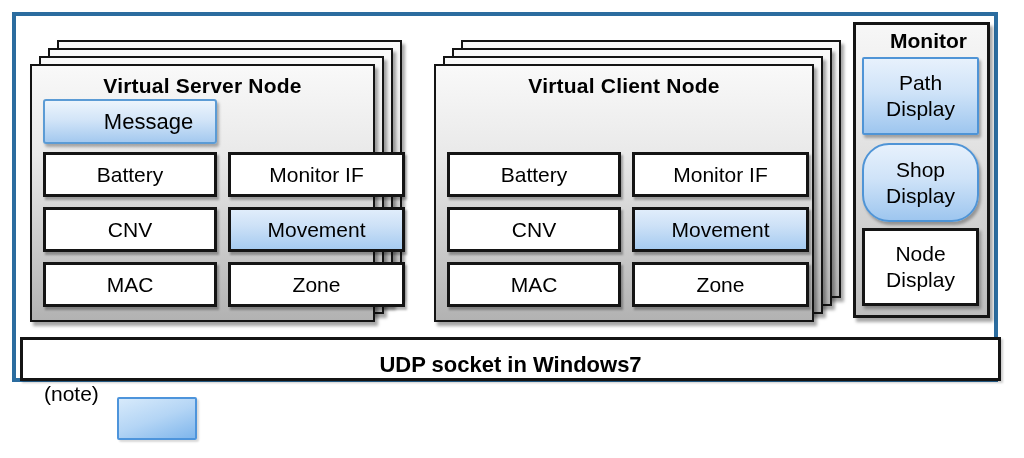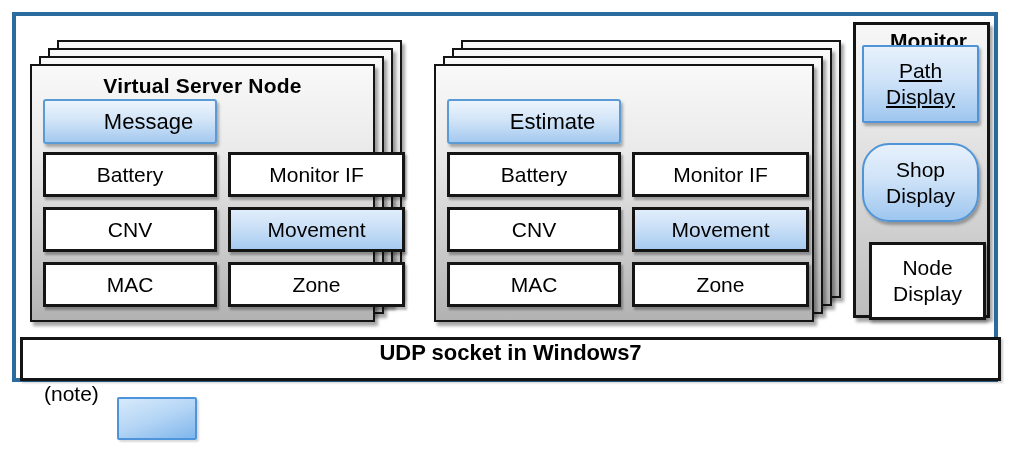--- a/index.html
+++ b/index.html
@@ -50,28 +50,28 @@
   .monitor-title{position:absolute;left:7px;top:4px;width:100%;text-align:center;
         font-size:21px;font-weight:700;}
   .mbox{position:absolute;left:6px;width:117px;height:78px;box-sizing:border-box;
         display:flex;flex-direction:column;align-items:center;justify-content:center;
         font-size:21px;line-height:26px;text-align:center;
         box-shadow:2px 3px 3px rgba(0,0,0,0.3);}
   .mbox.blue{border:2px solid #4F94D6;
         background:linear-gradient(180deg,#e7f1fc 0%,#cfe3f8 45%,#9ec6ef 100%);
         border-radius:2px;}
   .mbox.white{border:3px solid #141414;background:#ffffff;}
-  .mbox.b1{top:20px;text-decoration:underline;}
+  .mbox.b1{top:32px;}
   .mbox.b2{top:118px;height:79px;border-radius:27px;}
-  .mbox.b3{top:217px;margin-left:7px;}
+  .mbox.b3{top:203px;}
 
   
   .udp-bar{position:absolute;left:20px;top:337px;width:981px;height:44px;
         box-sizing:border-box;border:3px solid #141414;background:#ffffff;
-        display:flex;align-items:flex-start;justify-content:center;
+        display:flex;align-items:flex-end;justify-content:center;
         font-size:22px;font-weight:700;box-shadow:2px 2px 2px rgba(0,0,0,0.2);}
 
   
   .note-prefix{position:absolute;left:44px;top:382px;font-size:21px;}
   .note-box{position:absolute;left:117px;top:397px;width:80px;height:43px;
         box-sizing:border-box;border:2px solid #4D94DB;border-radius:2px;
         background:linear-gradient(160deg,#d7eafb 0%,#b4d5f5 50%,#7fb6ec 100%);
         box-shadow:2px 2px 2px rgba(0,0,0,0.15);}
   .note-suffix{position:absolute;left:207px;top:405px;font-size:21px;word-spacing:3px;}
 </style>
@@ -100,23 +100,21 @@
         <div class="fbox">Zone</div>
       </div>
     </div>
   </div>
 
   <div class="stack stack-client">
     <div class="layer l3 w380"></div>
     <div class="layer l2 w380"></div>
     <div class="layer l1 w380"></div>
     <div class="panel front w380">
-      <div class="feature-box">
-        <span>Estimate</span>
-      </div>
+      <div class="panel-title">Virtual Client Node</div>
       <div class="grid">
         <div class="fbox">Battery</div>
         <div class="fbox">Monitor IF</div>
         <div class="fbox">CNV</div>
         <div class="fbox blue">Movement</div>
         <div class="fbox">MAC</div>
         <div class="fbox">Zone</div>
       </div>
     </div>
   </div>

